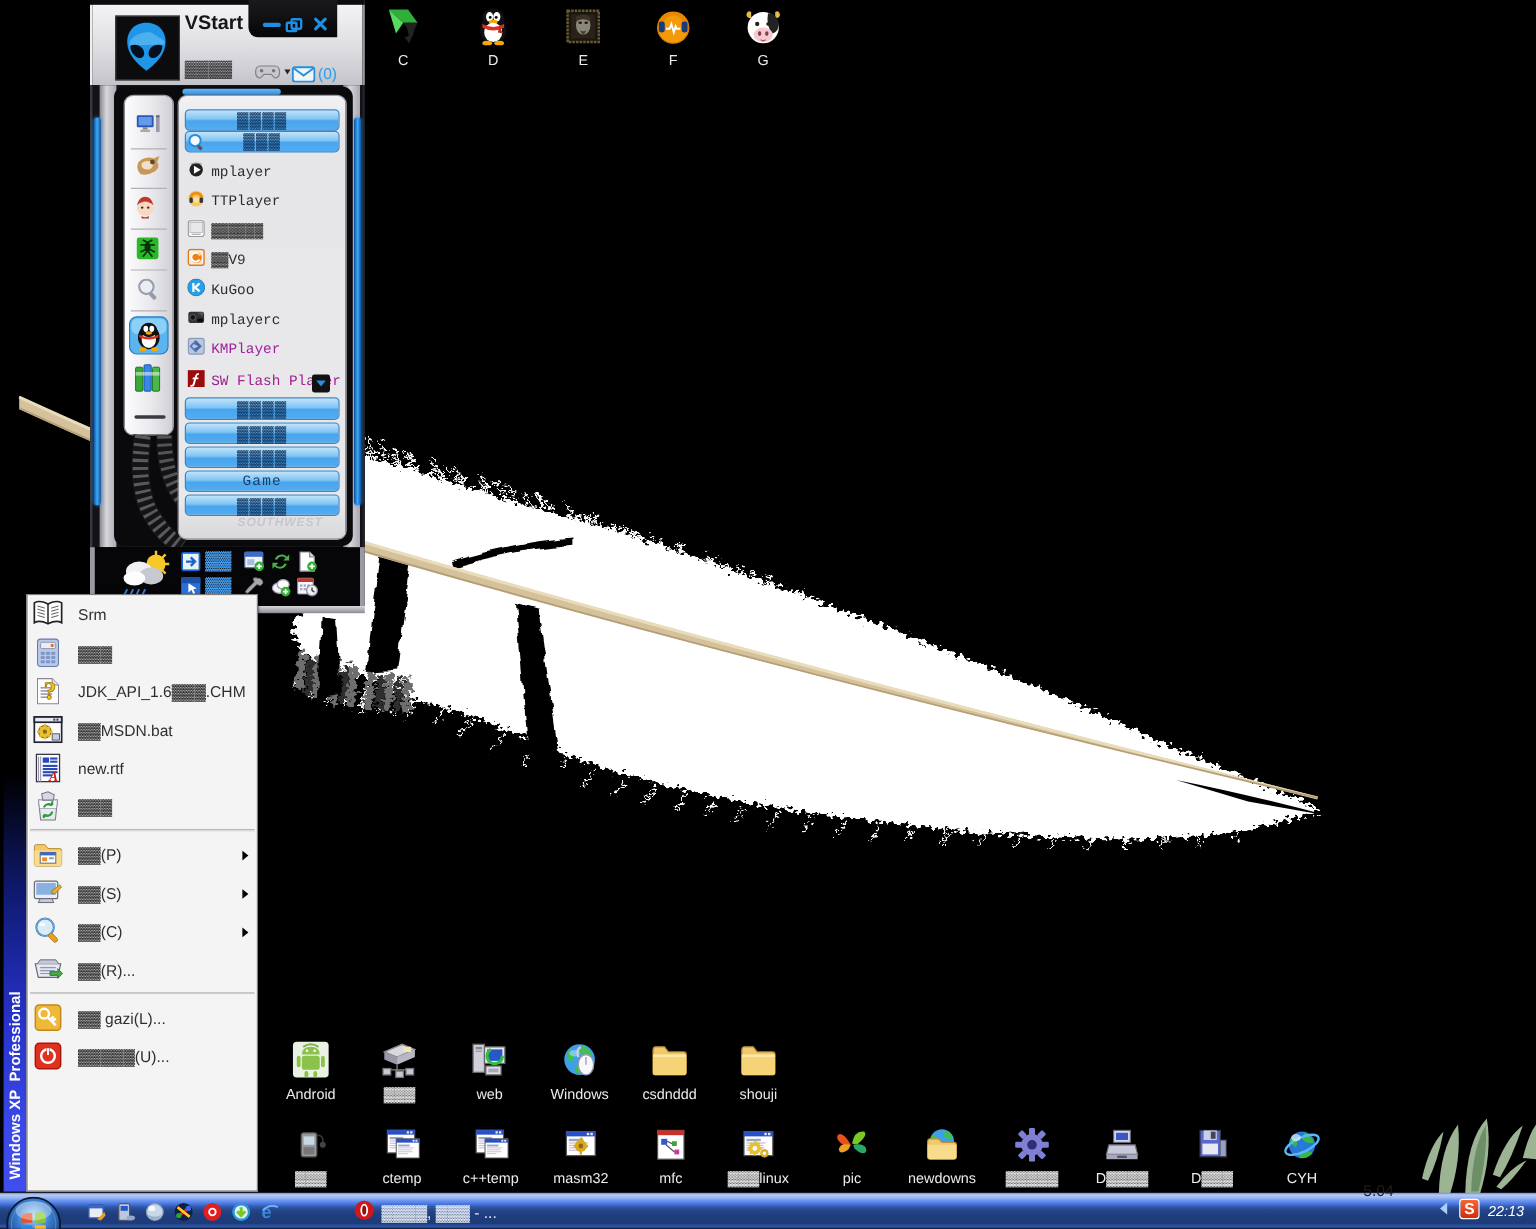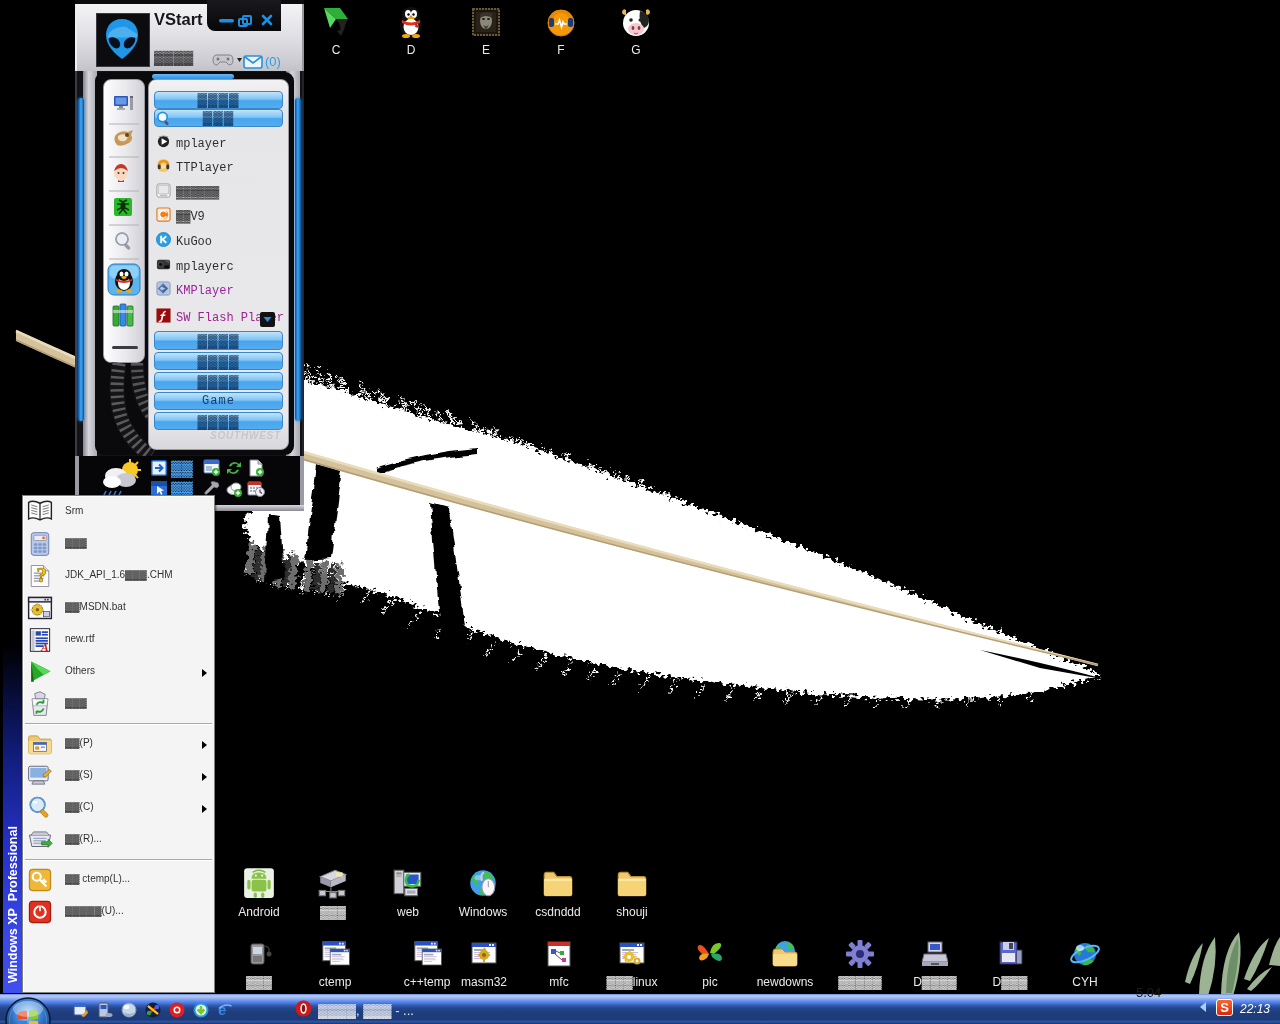--- a/index.html
+++ b/index.html
@@ -6,21 +6,21 @@
 .abs{position:absolute;}
 .dt-icon{position:absolute;width:74px;text-align:center;color:rgba(255,255,255,0.92);font-size:12px;}
 .dt-icon .ic{margin:0 auto;}
 .dt-icon .lb{margin-top:2px;text-shadow:1px 1px 2px #000;white-space:nowrap;}
 .cbtn,.cbtn2{position:absolute;left:5px;width:127px;height:16px;border-radius:4px;border:1px solid #3a87c8;background:linear-gradient(180deg,#c2e4fa 0%,#7fc4f4 45%,#47a5ee 55%,#55acf0 100%);color:rgba(10,46,88,0.88);font-size:13px;text-align:center;line-height:16px;letter-spacing:1px;}
 .cbtn2{height:16.5px;line-height:17px;}
 .vitem{position:absolute;left:7px;height:16px;font-family:"Liberation Mono",monospace;font-size:12px;color:rgba(10,10,10,0.85);white-space:nowrap;}
 .vitem .vic{display:inline-block;width:20px;vertical-align:-2px;}
 .mrow{position:relative;height:32px;}
 .mrow .mi{position:absolute;left:3px;top:2px;width:28px;height:28px;}
-.mrow .mt{position:absolute;left:42px;top:9px;font-size:10px;color:rgba(0,0,0,0.82);white-space:nowrap;text-align:center;}
+.mrow .mt{position:absolute;left:42px;top:9px;font-size:13px;color:rgba(0,0,0,0.82);white-space:nowrap;text-align:center;}
 .mrow .arr{position:absolute;right:7px;top:13px;width:0;height:0;border-left:5px solid #000;border-top:4px solid transparent;border-bottom:4px solid transparent;}
 .msep{height:8px;position:relative;}
 .msep div{position:absolute;left:2px;right:2px;top:3px;height:1px;background:#a8a8a8;border-bottom:1px solid #fff;}
 </style></head>
 <body>
 
 <svg class="abs" style="left:0;top:0" width="1280" height="1024" viewBox="0 0 1280 1024">
 <defs>
 <filter id="rough" x="-20%" y="-20%" width="140%" height="140%">
   <feTurbulence type="fractalNoise" baseFrequency="0.22 0.28" numOctaves="2" seed="7" result="n"></feTurbulence>
@@ -201,21 +201,21 @@
       <circle cx="26" cy="16" r="2.5" fill="#444"></circle>
     </svg><div class="lb">▓▓▓</div></div>
 <div class="dt-icon" style="left:298px;top:938px"><svg class="ic" width="32" height="32">
       <g transform="translate(0,-1) scale(0.95)">
         <use href="#appwin"></use>
       </g>
       <g transform="translate(8,7) scale(0.8)">
         <use href="#appwin"></use>
       </g>
     </svg><div class="lb">ctemp</div></div>
-<div class="dt-icon" style="left:390px;top:938px"><svg class="ic" width="32" height="32">
+<div class="dt-icon" style="left:372px;top:938px"><svg class="ic" width="32" height="32">
       <g transform="translate(0,-1) scale(0.95)">
         <use href="#appwin"></use>
       </g>
       <g transform="translate(8,7) scale(0.8)">
         <use href="#appwin"></use>
       </g>
     </svg><div class="lb">c++temp</div></div>
 <div class="dt-icon" style="left:447px;top:938px"><svg class="ic" width="32" height="32">
       <use href="#appwin"></use>
       <circle cx="16" cy="17" r="5" fill="#d8a820"></circle>
@@ -448,21 +448,21 @@
               <path d="M10.5,3 Q8,3 7.3,5 L6.6,7 L5,7 L4.6,8.6 L6.1,8.6 L5,12.5 Q4.7,14 3,13.5 L2.6,15 Q6,16 6.8,13 L7.9,8.6 L9.8,8.6 L10.2,7 L8.3,7 L8.8,5.5 Q9.2,4.3 10.5,4.6Z" fill="#fff"></path>
             </svg></span>SW Flash Player</div>
    <div class="abs" style="left:111px;top:232px;width:15px;height:15px;background:#111;border-radius:2px;"><svg width="15" height="15" viewBox="0 0 15 15">
             <path d="M3.5,5 L7.5,10 L11.5,5Z" fill="#2a8fd8"></path>
           </svg></div>
    <div class="cbtn2" style="top:251px;">▓▓▓▓</div>
    <div class="cbtn2" style="top:271.5px;">▓▓▓▓</div>
    <div class="cbtn2" style="top:291.5px;">▓▓▓▓</div>
    <div class="cbtn2" style="top:311.5px;font-family:'Liberation Mono',monospace;font-size:12px;">Game</div>
    <div class="cbtn2" style="top:331.5px;">▓▓▓▓</div>
-   <div class="abs" style="right:7px;top:350px;font-size:10px;font-weight:bold;font-style:italic;color:#c6c6cc;letter-spacing:0.8px;margin-left:24px;">SOUTHWEST</div>
+   <div class="abs" style="right:19px;top:350px;font-size:10px;font-weight:bold;font-style:italic;color:#c6c6cc;letter-spacing:0.8px;margin-left:24px;">SOUTHWEST</div>
   </div>
  </div>
 
  <div class="abs" style="left:0;top:456px;width:229px;height:49px;background:#060608;border-left:4px solid #9a9aa2;border-right:4px solid #9a9aa2;box-sizing:border-box;">
   <svg class="abs" style="left:21px;top:2px" width="42" height="46" viewBox="0 0 42 46">
    <circle cx="30" cy="12" r="8" fill="#f8c828"></circle>
    <path d="M30,1 L30,5 M41,12 L37,12 M38,4 L35,7 M38,20 L35,17" stroke="#f8c828" stroke-width="2"></path>
    <ellipse cx="16" cy="18" rx="11" ry="8" fill="#f0f0f2"></ellipse>
    <ellipse cx="26" cy="22" rx="10" ry="7" fill="#c8c8d0"></ellipse>
    <ellipse cx="12" cy="24" rx="9" ry="6" fill="#fdfdfd"></ellipse>
@@ -602,29 +602,20 @@
           <rect x="11" y="16" width="14" height="2"></rect>
           <rect x="11" y="19" width="14" height="2"></rect>
           <rect x="11" y="22" width="9" height="2"></rect>
         </g>
         <text x="17" y="28" font-size="13" font-weight="bold" font-style="italic" fill="#c82020" font-family="Liberation Serif">A</text>
       </svg>
       <div class="mt">new.rtf</div>
     </div>
  <div class="mrow">
       <svg class="mi" viewBox="0 0 32 32">
-        <path d="M6,4 L28,15 L6,27Z" fill="#28a828"></path>
-        <path d="M6,4 L28,15 L20,19 Q12,12 6,4Z" fill="#58d858"></path>
-        <path d="M6,4 L9,27 L6,27Z" fill="#116811"></path>
-      </svg>
-      <div class="mt">Others</div>
-      <div class="arr"></div>
-    </div>
- <div class="mrow">
-      <svg class="mi" viewBox="0 0 32 32">
         <path d="M7,10 L25,10 L23,29 L9,29Z" fill="#e8e8f0" stroke="#778" stroke-width="1"></path>
         <path d="M7,10 L25,10 L24,18 L8,18Z" fill="#f8f8fc" stroke="#889" stroke-width="0.6"></path>
         <path d="M10,4 L16,2 L22,5 L21,10 L11,10Z" fill="#d8d8e4" stroke="#778" stroke-width="1"></path>
         <g fill="none" stroke="#28a030" stroke-width="2">
           <path d="M12,17 A5,5 0 0,1 20,15 M20,15 L20,11 M20,15 L16,14"></path>
           <path d="M20,21 A5,5 0 0,1 12,24 M12,24 L12,27 M12,24 L16,25"></path>
         </g>
       </svg>
       <div class="mt">▓▓▓</div>
     </div>
@@ -677,21 +668,21 @@
  <div class="msep">
       <div></div>
     </div>
  <div class="mrow">
       <svg class="mi" style="width:26px;height:26px;left:4px;top:3px" viewBox="0 0 32 32">
         <rect x="3" y="3" width="26" height="26" rx="4" fill="#f0b838"></rect>
         <rect x="3" y="3" width="26" height="26" rx="4" fill="none" stroke="#c08818" stroke-width="1.5"></rect>
         <circle cx="12" cy="12" r="5" fill="none" stroke="#fff" stroke-width="2.5"></circle>
         <path d="M15,15 L24,24 M20,20 L24,17 M18,18 L22,15" stroke="#fff" stroke-width="2.5" fill="none"></path>
       </svg>
-      <div class="mt">▓▓ ctemp(L)...</div>
+      <div class="mt">▓▓ gazi(L)...</div>
     </div>
  <div class="mrow">
       <svg class="mi" style="width:26px;height:26px;left:4px;top:3px" viewBox="0 0 32 32">
         <rect x="3" y="3" width="26" height="26" rx="4" fill="#e03020"></rect>
         <rect x="3" y="3" width="26" height="26" rx="4" fill="none" stroke="#a81808" stroke-width="1.5"></rect>
         <circle cx="16" cy="16" r="7" fill="none" stroke="#fff" stroke-width="2.5"></circle>
         <rect x="14.5" y="7" width="3" height="8" fill="#e03020"></rect>
         <rect x="15" y="8" width="2" height="7" fill="#fff"></rect>
       </svg>
       <div class="mt">▓▓▓▓▓(U)...</div>

